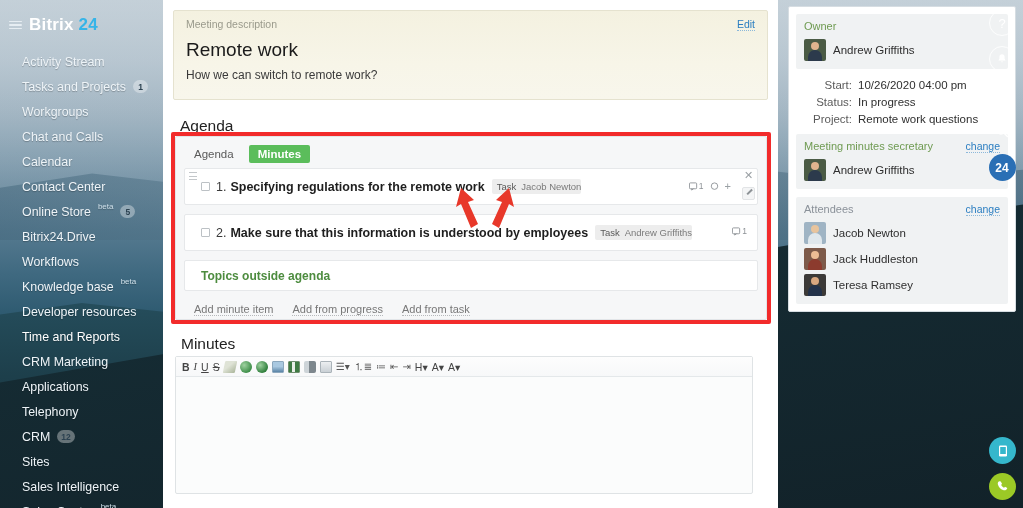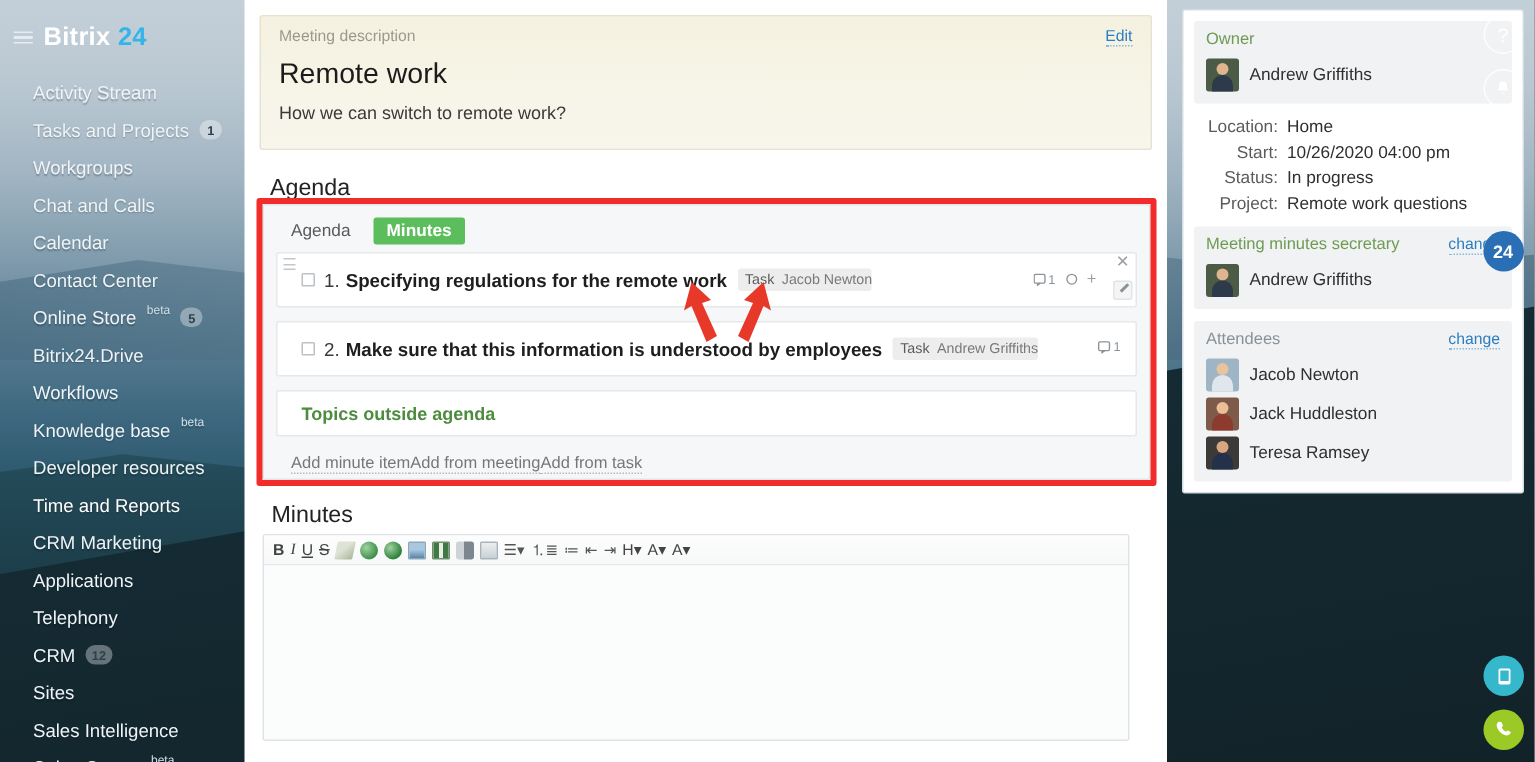--- a/index.html
+++ b/index.html
@@ -193,21 +193,21 @@
     background:#8d9296; transform: rotate(-45deg); transform-origin: center;
   }
 
   #topics {
     margin: 9px 8px 0 8px;
     background:#fff; border:1px solid #e6e8ea; border-radius:2px;
     height:31px; display:flex; align-items:center; padding-left:16px;
   }
   #topics .t { font-size:12px; font-weight:bold; color:#4d8c3f; }
 
-  #addlinks { display:flex; padding: 12px 0 0 18px; }
+  #addlinks { display:flex; gap:19px; padding: 12px 0 0 18px; }
   #addlinks a {
     font-size:11px; color:#777; border-bottom:1px dotted #b6b9bc; cursor:pointer;
   }
 
   
   #minutes-title { position:absolute; left:18px; top:335px; font-size:15.5px; color:#222; }
   #editor {
     position:absolute; left:12px; top:356px; width:578px; height:138px;
     background:#fbfcfc; border:1px solid #dfe3e5; border-radius:2px;
   }
@@ -443,21 +443,21 @@
         </span>
       </span>
     </div>
 
     <div id="topics">
       <span class="t">Topics outside agenda</span>
     </div>
 
     <div id="addlinks">
       <a>Add minute item</a>
-      <a>Add from meeting</a>
+      <a>Add from progress</a>
       <a>Add from task</a>
     </div>
   </div>
 
   <div id="redbox"></div>
 
   <div id="minutes-title">Minutes</div>
 
   <div id="editor">
     <div id="etoolbar">
@@ -489,24 +489,20 @@
   <div class="card">
     <div class="card-h">Owner</div>
     <div class="person">
       <span class="ava a1"></span>
       <span class="pname">Andrew Griffiths</span>
     </div>
   </div>
 
   <div class="meta">
     <div class="meta-row">
-      <span class="k">Location:</span>
-      <span class="v">Home</span>
-    </div>
-    <div class="meta-row">
       <span class="k">Start:</span>
       <span class="v">10/26/2020 04:00 pm</span>
     </div>
     <div class="meta-row">
       <span class="k">Status:</span>
       <span class="v">In progress</span>
     </div>
     <div class="meta-row">
       <span class="k">Project:</span>
       <span class="v">Remote work questions</span>

